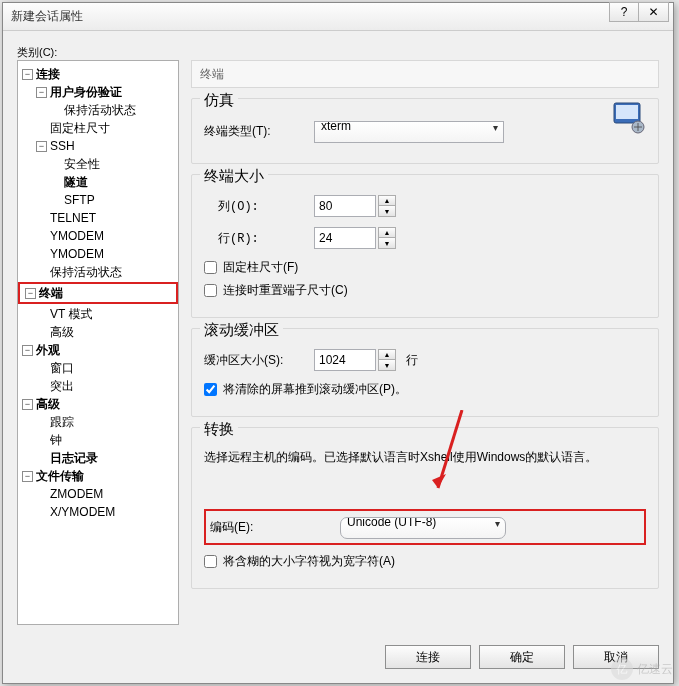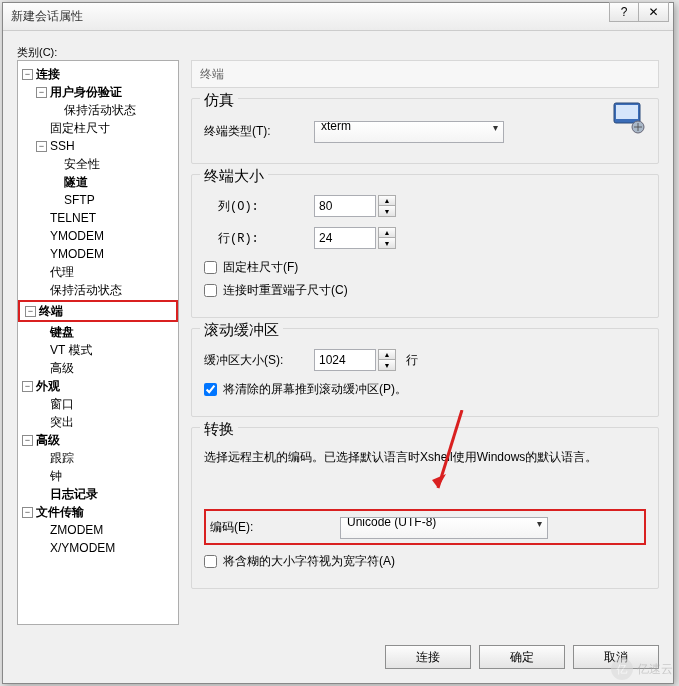--- a/index.html
+++ b/index.html
@@ -139,45 +139,33 @@
                 </li>
               <li>
                   <div class="node-row">
                     <span class="node-leaf-spacer"></span>
                     <span class="node-label">YMODEM</span>
                   </div>
                 </li>
               <li>
                   <div class="node-row">
                     <span class="node-leaf-spacer"></span>
-                    <span class="node-label">代理</span>
-                  </div>
-                </li>
-              <li>
-                  <div class="node-row">
-                    <span class="node-leaf-spacer"></span>
                     <span class="node-label">保持活动状态</span>
                   </div>
                 </li>
             </ul>
           </li>
           <li>
             <div class="highlight-box">
               <div class="node-row">
                   <span class="node-toggle">−</span>
                   <span class="node-label bold">终端</span>
                 </div>
             </div>
             <ul>
-              <li>
-                  <div class="node-row">
-                    <span class="node-leaf-spacer"></span>
-                    <span class="node-label bold">键盘</span>
-                  </div>
-                </li>
               <li>
                   <div class="node-row">
                     <span class="node-leaf-spacer"></span>
                     <span class="node-label">VT 模式</span>
                   </div>
                 </li>
               <li>
                   <div class="node-row">
                     <span class="node-leaf-spacer"></span>
                     <span class="node-label">高级</span>
@@ -324,21 +312,21 @@
           <div class="group-title">转换</div>
           <div class="info-text">选择远程主机的编码。已选择默认语言时Xshell使用Windows的默认语言。</div>
 
           <svg class="arrow" style="left:240px; top:-18px; width:40px; height:90px;">
             <line x1="30" y1="0" x2="6" y2="78" stroke="#d92020" stroke-width="3"></line>
             <polygon points="6,78 14,64 0,70" fill="#d92020"></polygon>
           </svg>
 
           <div class="encoding-highlight">
             <span class="form-label">编码(E):</span>
-            <span class="combo-wrap"><input class="combo" style="width: 208px;" readonly="" value="Unicode (UTF-8)"></span>
+            <span class="combo-wrap"><input class="combo" style="width: 166px; border-radius: 7px;" readonly="" value="Unicode (UTF-8)"></span>
           </div>
           <div class="checkbox-row">
               <input type="checkbox" style="">
               <span>将含糊的大小字符视为宽字符(A)</span>
             </div>
         </div>
       </div>
     </div>
   </div>
 

